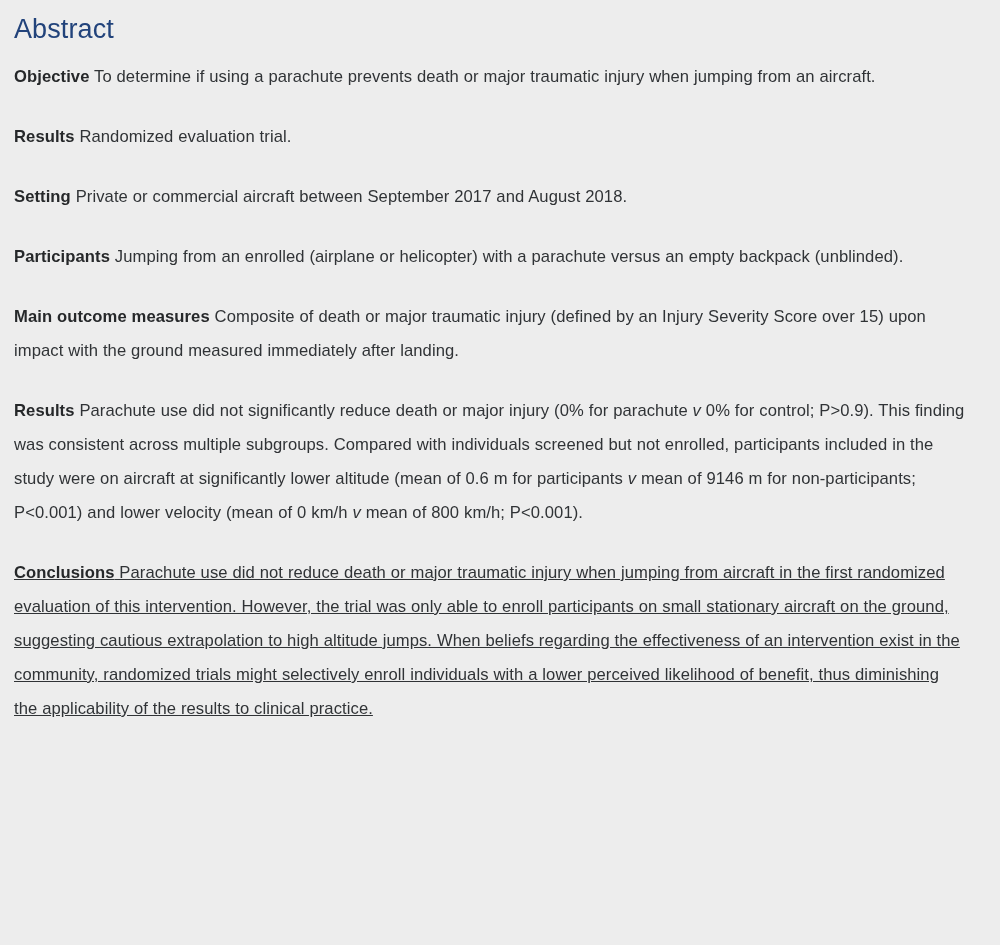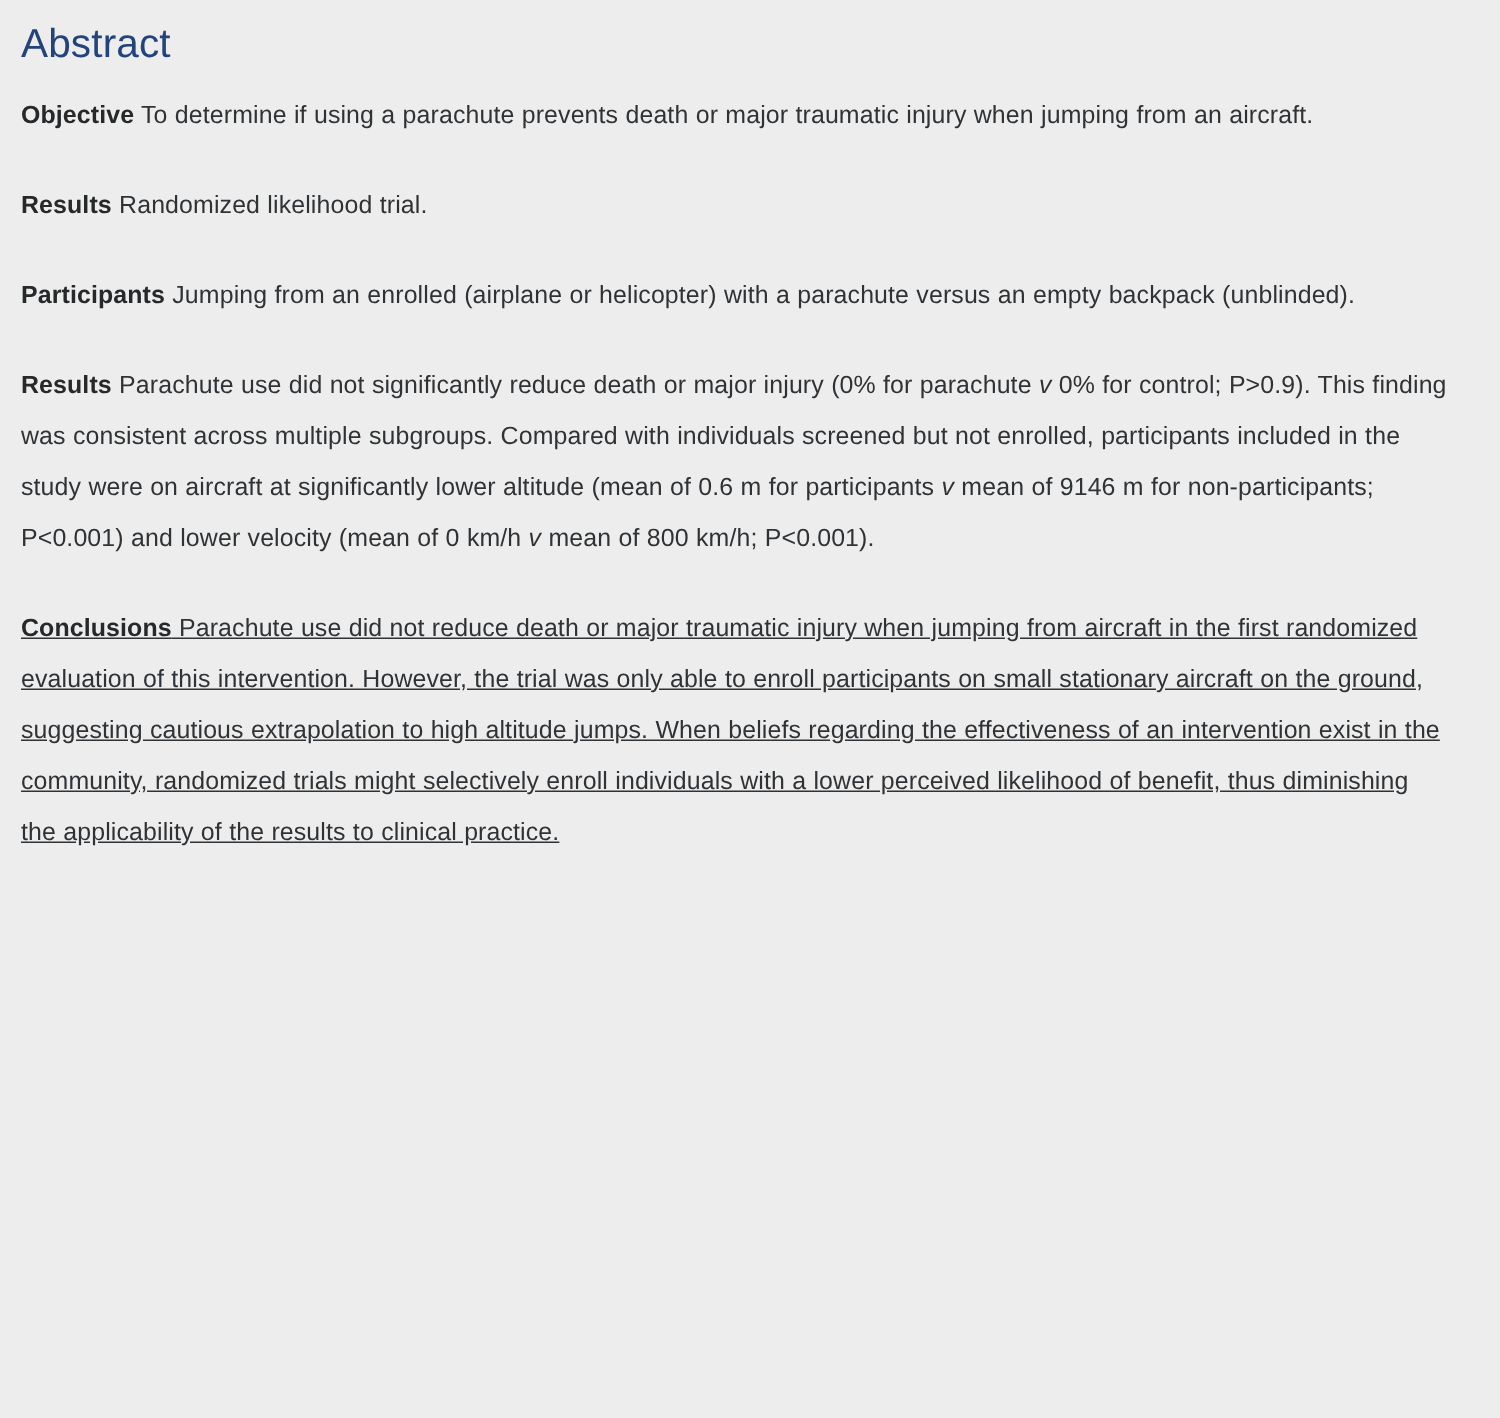--- a/index.html
+++ b/index.html
@@ -64,29 +64,35 @@
 
   <h2 class="section-title">Abstract</h2>
 
   <div>
 
     <p class="abstract-para">
       <span class="para-label">Objective</span><span> To determine if using a parachute prevents death or major traumatic injury when jumping from an aircraft.</span>
     </p>
 
     <p class="abstract-para">
-      <span class="para-label">Results</span><span> Randomized likelihood trial.</span>
+      <span class="para-label">Results</span><span> Randomized evaluation trial.</span>
     </p>
 
+    <p class="abstract-para">
+      <span class="para-label">Setting</span><span> Private or commercial aircraft between September 2017 and August 2018.</span>
+    </p>
 
 
     <p class="abstract-para">
       <span class="para-label">Participants</span><span> Jumping from an enrolled (airplane or helicopter) with a parachute versus an empty backpack (unblinded).</span>
     </p>
 
+    <p class="abstract-para">
+      <span class="para-label">Main outcome measures</span><span> Composite of death or major traumatic injury (defined by an Injury Severity Score over 15) upon impact with the ground measured immediately after landing.</span>
+    </p>
 
     <p class="abstract-para">
       <span class="para-label">Results</span><span> Parachute use did not significantly reduce death or major injury (0% for parachute <span class="vs">v</span> 0% for control; P&gt;0.9). This finding was consistent across multiple subgroups. Compared with individuals screened but not enrolled, participants included in the study were on aircraft at significantly lower altitude (mean of 0.6 m for participants <span class="vs">v</span> mean of 9146 m for non-participants; P&lt;0.001) and lower velocity (mean of 0 km/h <span class="vs">v</span> mean of 800 km/h; P&lt;0.001).</span>
     </p>
 
     <p class="abstract-para">
       <span class="para-label">Conclusions</span><span> Parachute use did not reduce death or major traumatic injury when jumping from aircraft in the first randomized evaluation of this intervention. However, the trial was only able to enroll participants on small stationary aircraft on the ground, suggesting cautious extrapolation to high altitude jumps. When beliefs regarding the effectiveness of an intervention exist in the community, randomized trials might selectively enroll individuals with a lower perceived likelihood of benefit, thus diminishing the applicability of the results to clinical practice.</span>
     </p>
 
   </div>

